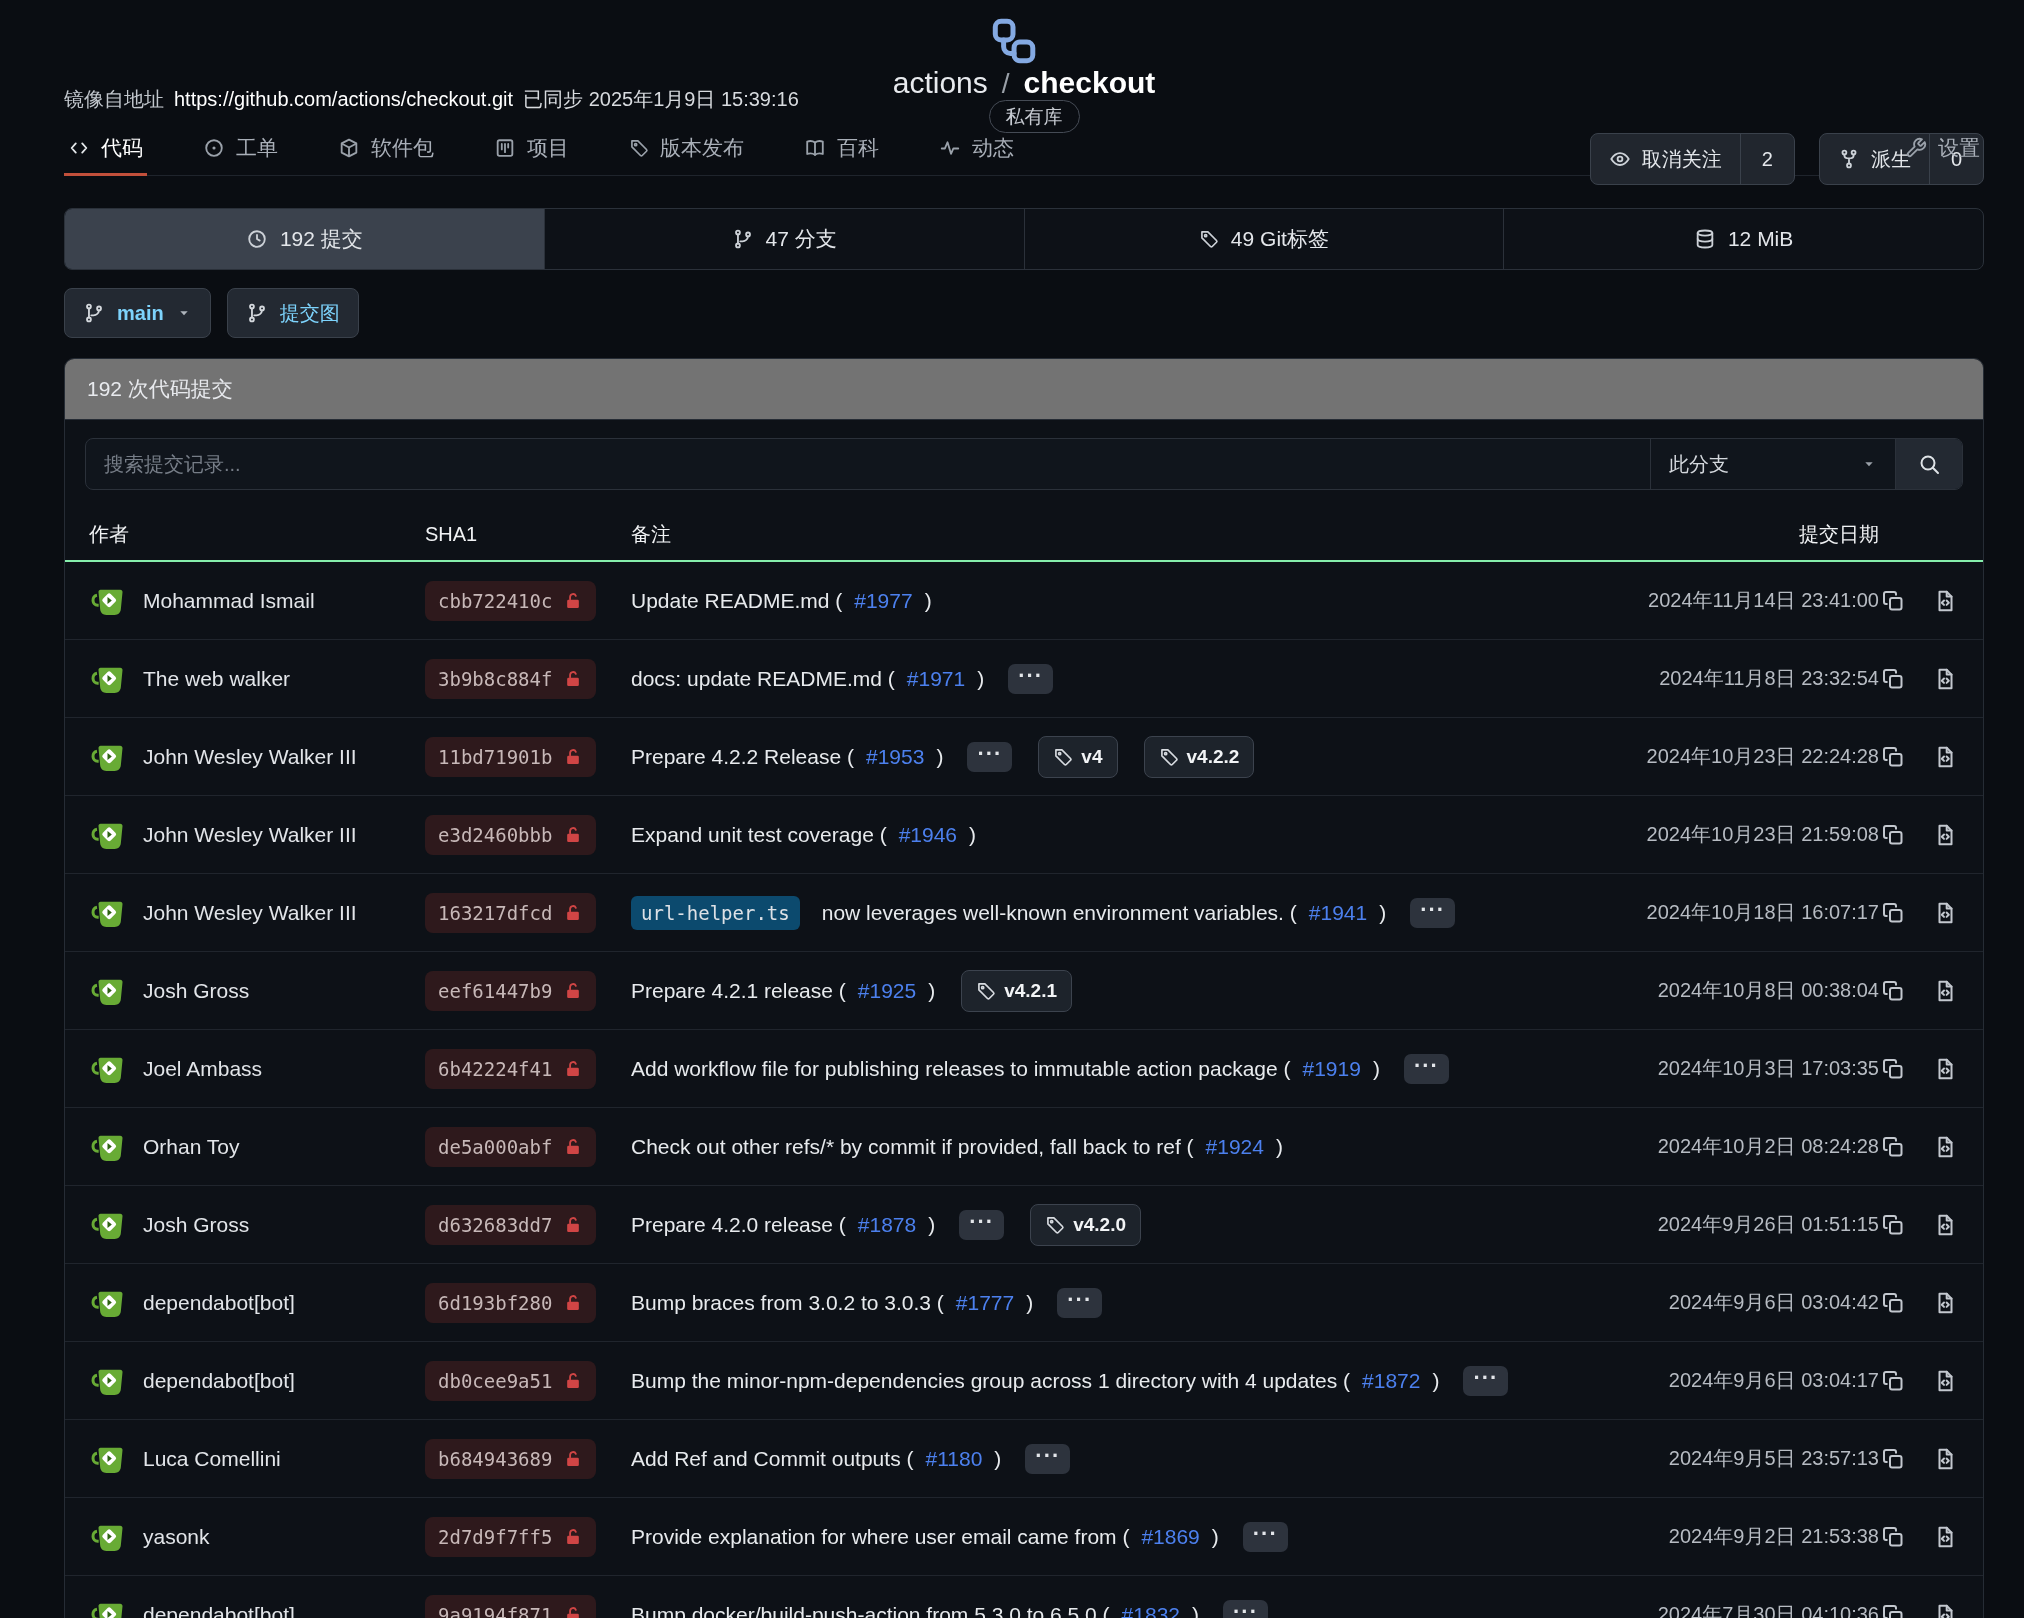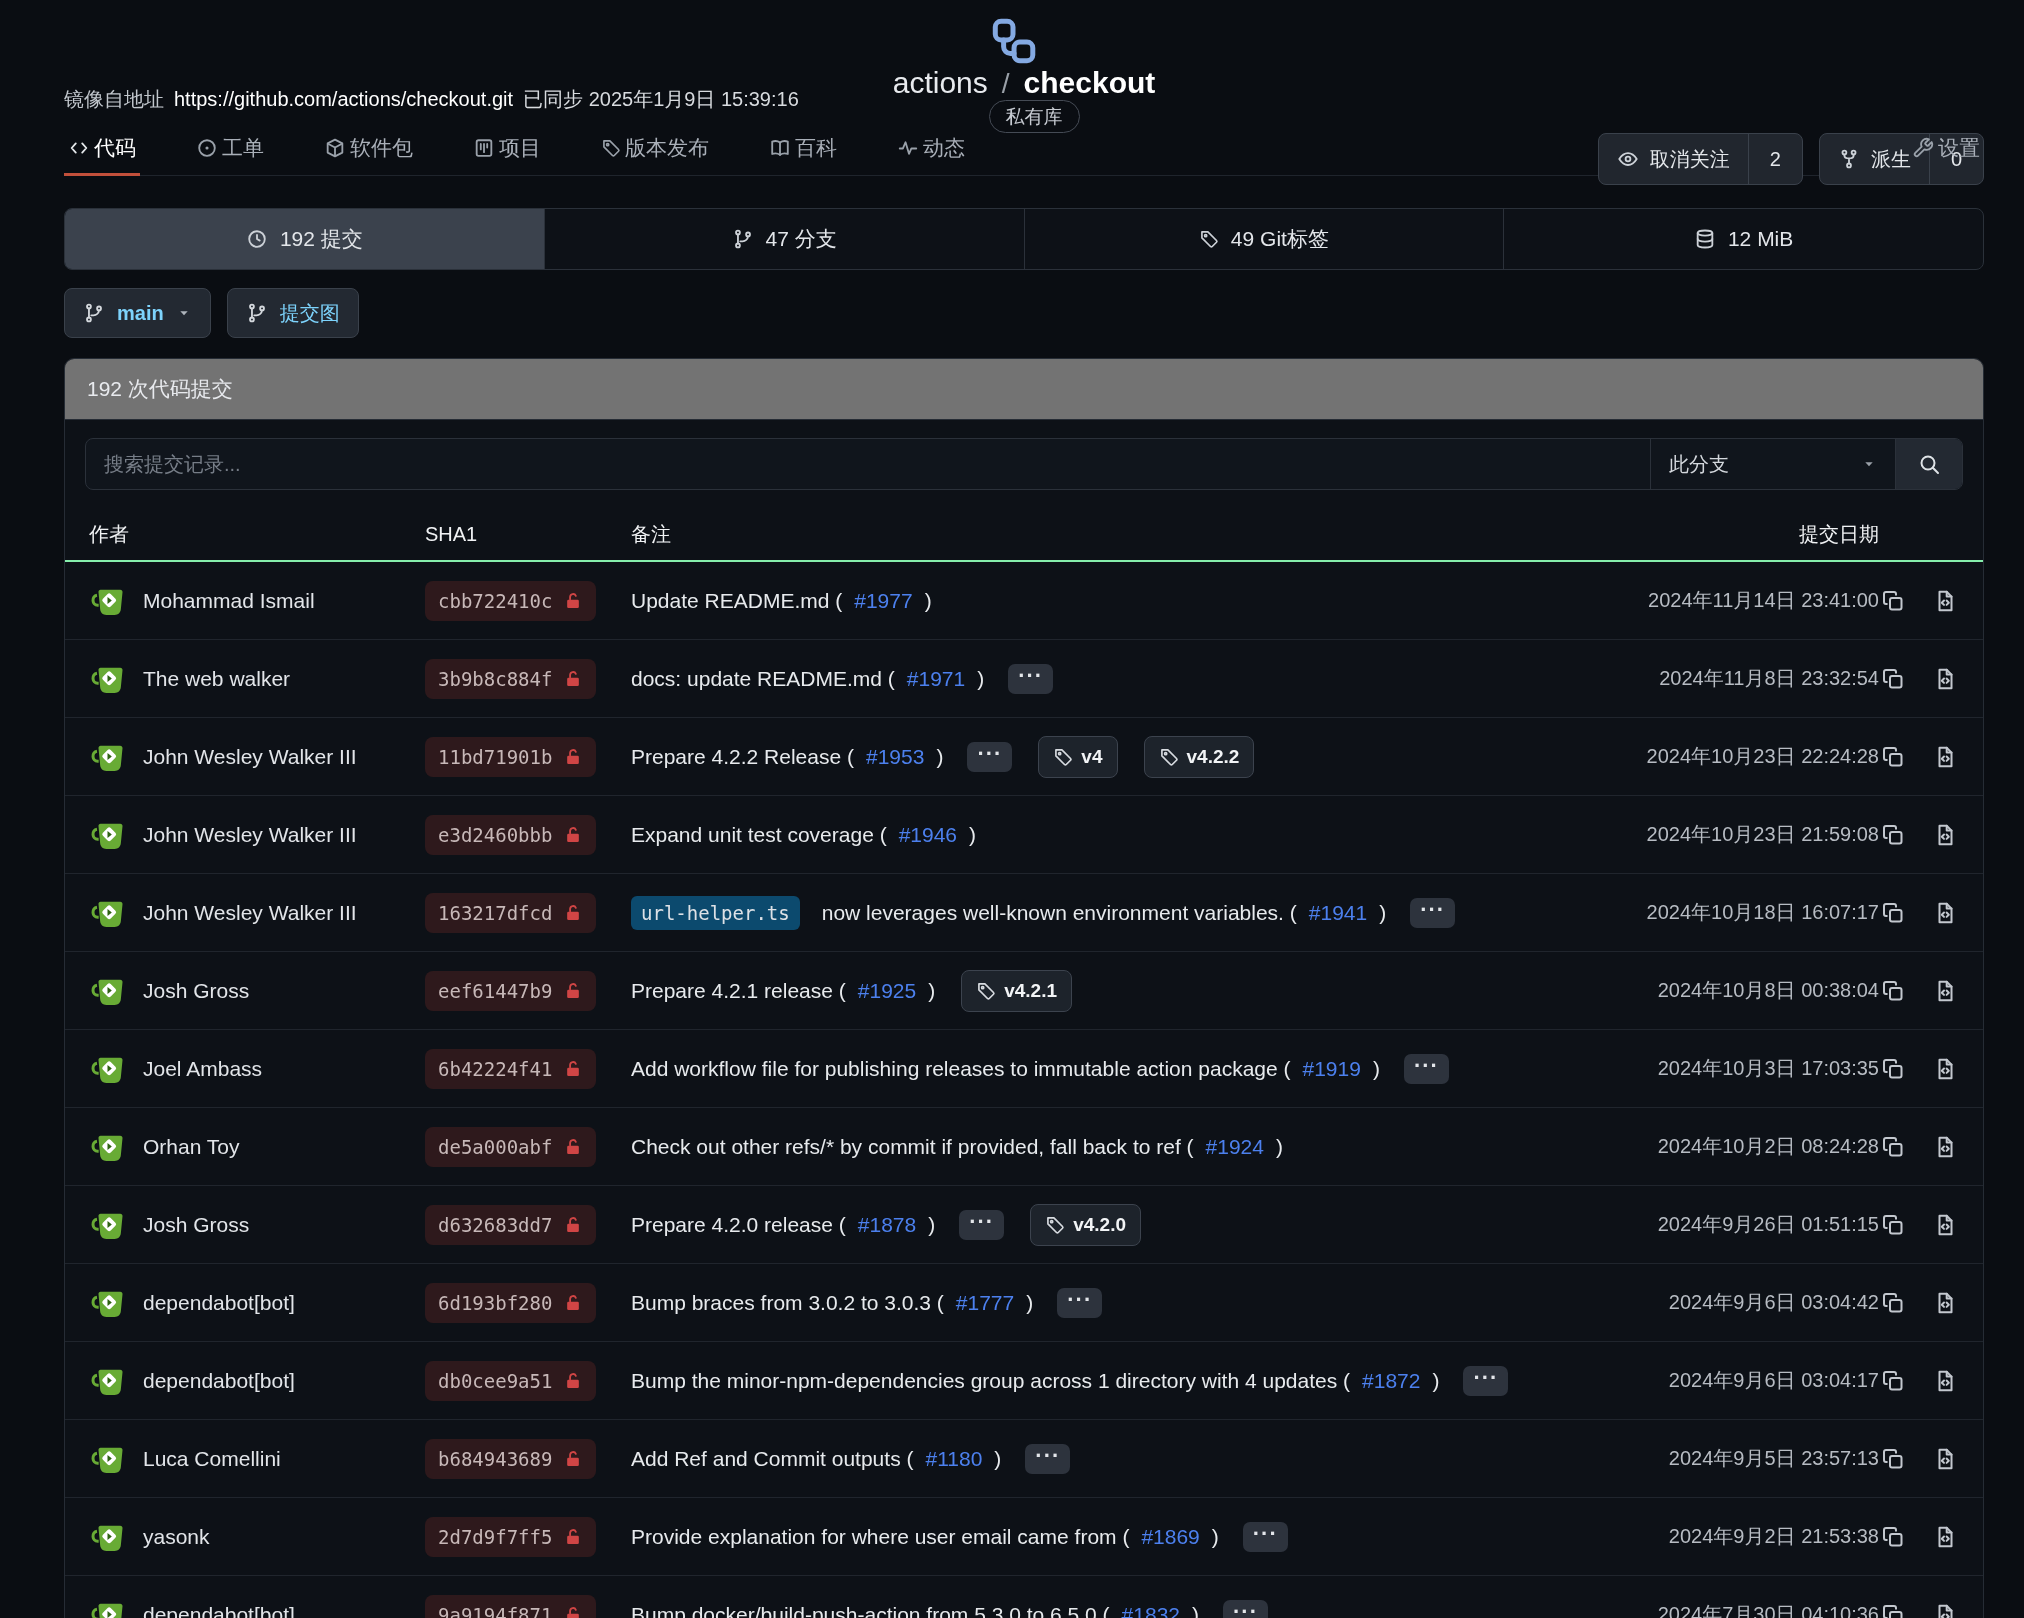--- a/index.html
+++ b/index.html
@@ -15,38 +15,38 @@
 
   
   .top-header{display:flex;align-items:center;padding-top:16px;height:56px;flex-direction:column;}
   .logo{width:50px;height:50px;color:#84a9e2;margin-right:22px;cursor:pointer;}
   .repo-title{display:flex;align-items:baseline;gap:14px;font-size:30px;}
   .repo-owner{color:#e8eaee;cursor:pointer;}
   .repo-sep{color:#9aa0a8;font-size:28px;}
   .repo-name{color:#ffffff;font-weight:700;cursor:pointer;}
   .repo-badge{margin-left:20px;font-size:19px;color:#c6cad1;border:1px solid #454b55;
     border-radius:18px;padding:6px 16px;line-height:1;}
-  .header-actions{margin-left:auto;display:flex;gap:16px;}
+  .header-actions{margin-left:auto;display:flex;gap:24px;}
   .hdr-btn{display:flex;align-items:stretch;border:1px solid #3a414b;border-radius:8px;
     overflow:hidden;background:#21262e;height:50px;cursor:pointer;}
   .hdr-btn .lbl{display:flex;align-items:center;gap:11px;padding:0 18px;font-size:20px;color:#e4e7eb;}
   .hdr-btn .cnt{display:flex;align-items:center;padding:0 21px;font-size:20px;color:#e4e7eb;
     border-left:1px solid #3a414b;}
   .hdr-btn .icon{color:#cdd2d8;}
 
   
   .mirror-line{margin-top:14px;font-size:20px;display:flex;gap:10px;align-items:center;}
   .mirror-prefix{color:#c2c7cd;}
   .mirror-url{color:#ffffff;cursor:pointer;text-decoration:none;}
   .mirror-sync{color:#d8dbdf;}
 
   
   .tabs{display:flex;align-items:stretch;gap:52px;margin-top:10px;height:52px;
     border-bottom:1px solid #1f242c;}
-  .tab{display:flex;align-items:center;gap:4px;font-size:21px;color:#a9afb8;
+  .tab{display:flex;align-items:center;gap:11px;font-size:21px;color:#a9afb8;
     border-bottom:3px solid transparent;margin-bottom:-1px;padding:0 4px;cursor:pointer;}
   .tab .icon{color:#9aa1aa;}
   .tab.active{color:#ffffff;border-bottom-color:#c2503b;}
   .tab.active .icon{color:#e4e7ea;}
   .tab-settings{margin-left:auto;}
 
   
   .stats-bar{display:flex;margin-top:32px;height:60px;border:1px solid #2b313a;
     border-radius:8px;overflow:hidden;background:#0d1117;}
   .stat-seg{flex:1;display:flex;align-items:center;justify-content:center;gap:12px;

